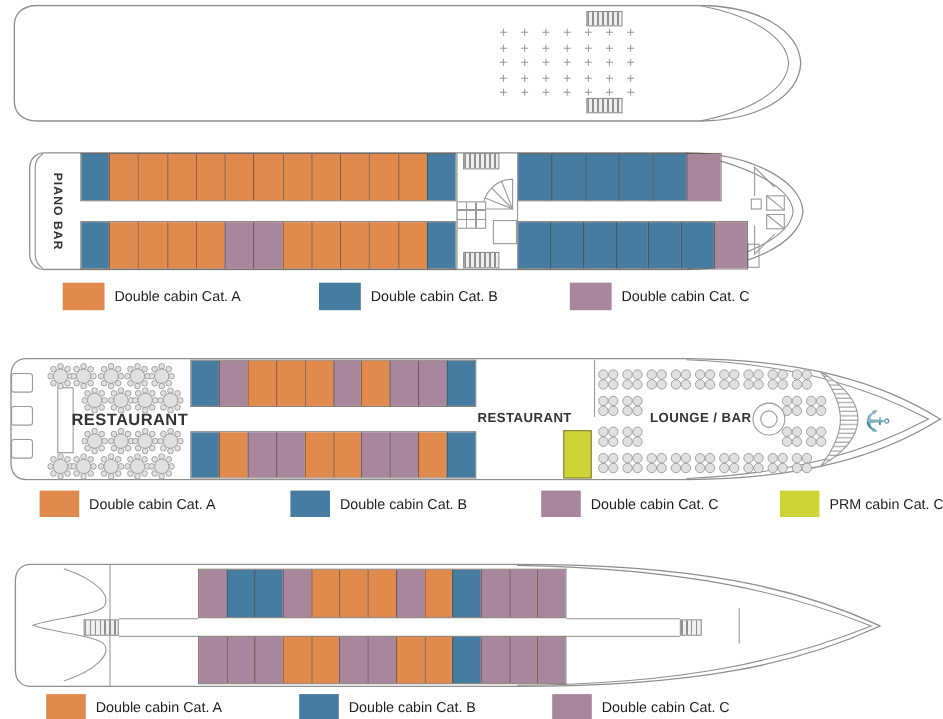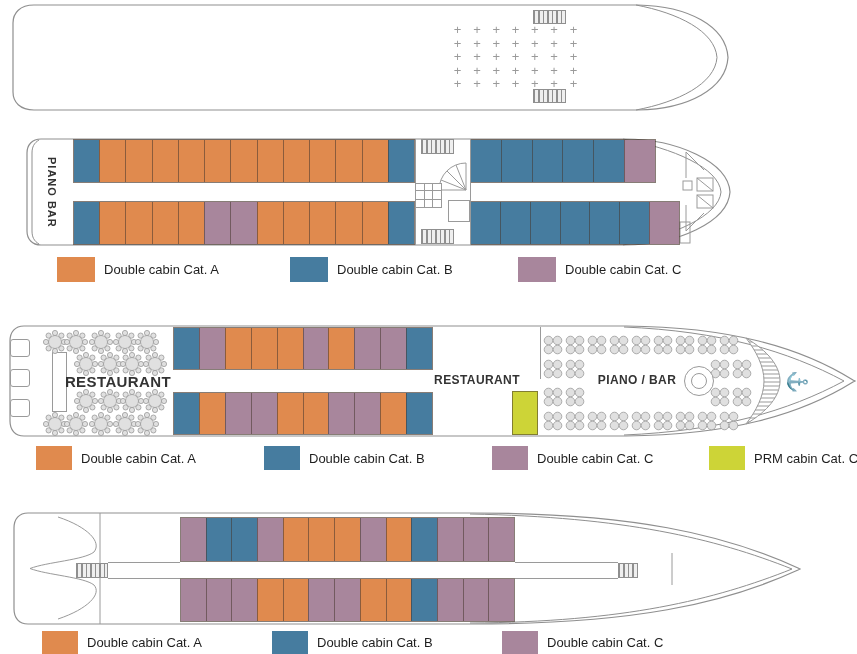--- a/index.html
+++ b/index.html
@@ -459,21 +459,21 @@
         <div class="cabin" style="background: rgb(168, 134, 156);"></div>
         <div class="cabin" style="background: rgb(168, 134, 156);"></div>
         <div class="cabin" style="background: rgb(224, 138, 78);"></div>
         <div class="cabin" style="background: rgb(70, 124, 159);"></div>
       </div>
 
     <div class="lbl" style="left:409px;top:48px;width:120px;font-size:12px;">RESTAURANT</div>
     <div class="vline" style="left:532px;top:2px;height:52px;"></div>
     <div class="prm" style="left: 504px; top: 66px; width: 26px; height: 44px; background: rgb(205, 212, 55);"></div>
 
-    <div class="lbl" style="left:569px;top:48px;width:120px;font-size:12px;">PIANO / BAR</div>
+    <div class="lbl" style="left:569px;top:48px;width:120px;font-size:12px;">LOUNGE / BAR</div>
     <div id="lounge-clusters">
         <div class="icon-spot" style="left: 535px; top: 10px;"><svg width="20" height="20" viewBox="0 0 20 20">
             <g fill="#e0e0e0" stroke="#9a9a9a" stroke-width="0.8">
               <circle cx="5.5" cy="5.5" r="4.3"></circle>
               <circle cx="14.5" cy="5.5" r="4.3"></circle>
               <circle cx="5.5" cy="14.5" r="4.3"></circle>
               <circle cx="14.5" cy="14.5" r="4.3"></circle>
             </g>
           </svg></div>
         <div class="icon-spot" style="left: 535px; top: 86px;"><svg width="20" height="20" viewBox="0 0 20 20">

